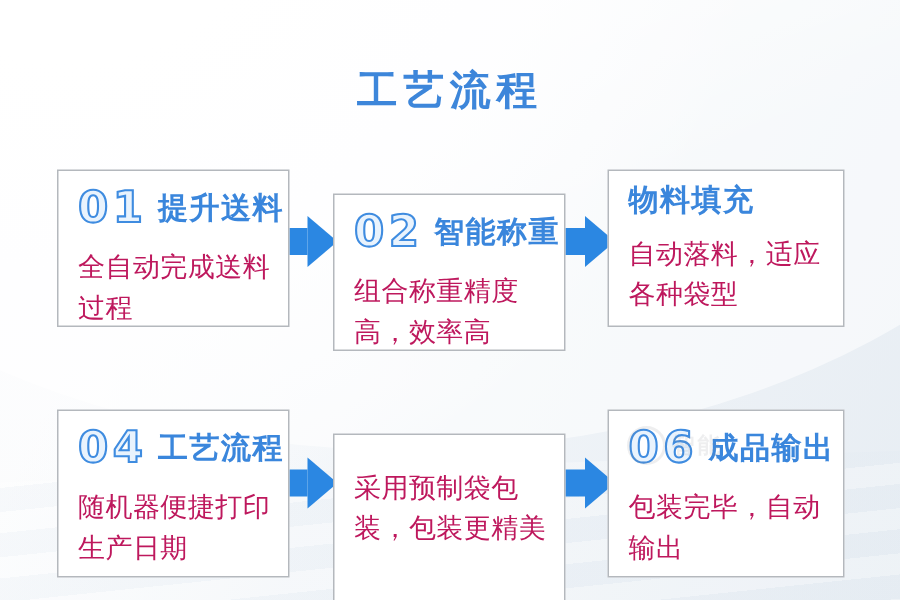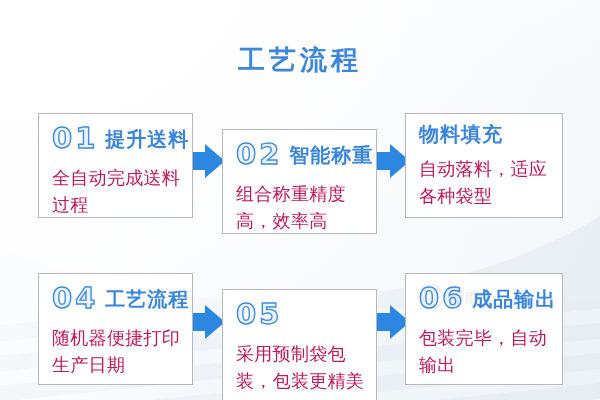--- a/index.html
+++ b/index.html
@@ -170,21 +170,20 @@
   <div class="step-box row2 col1">
     <div class="step-head">
       <span class="step-number">04</span>
       <span class="step-title">工艺流程</span>
     </div>
     <div class="step-desc">随机器便捷打印生产日期</div>
   </div>
 
   <div class="step-box row2 col2">
     <div class="step-head">
-      <span class="step-number">05</span>
     </div>
     <div class="step-desc">采用预制袋包装，包装更精美</div>
   </div>
 
   <div class="step-box row2 col3">
     <div class="watermark">
       <span class="wm-circle"></span>
       <span class="wm-text">智能</span>
     </div>
     <div class="step-head">

